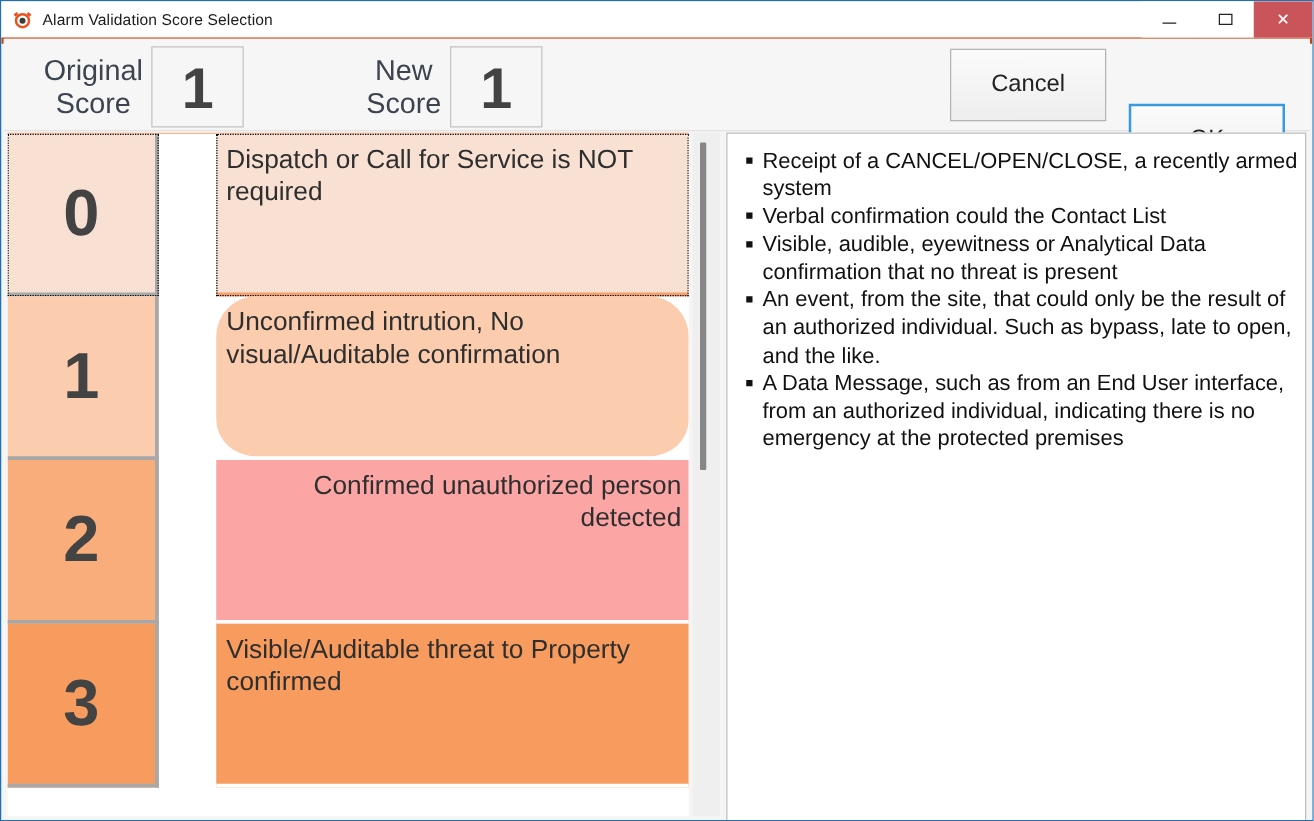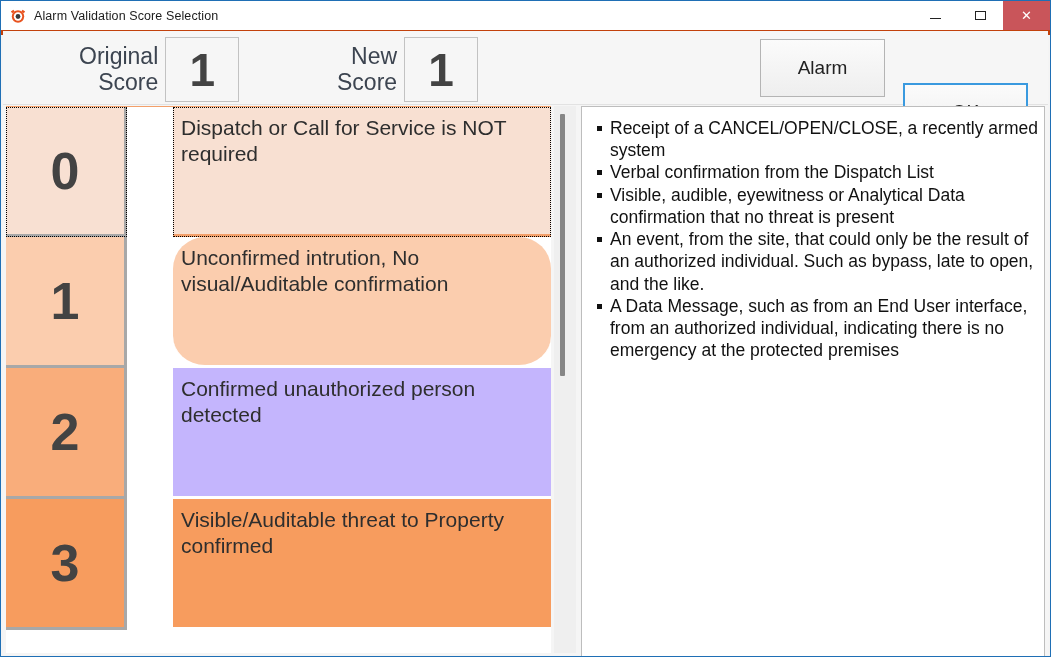--- a/index.html
+++ b/index.html
@@ -98,24 +98,23 @@
     display: flex;
     align-items: center;
     top: 6px;
   }
   .score-group.original { left: 32px; }
   .score-group.new { left: 290px; }
   .score-label {
     font-size: 23px;
     color: #3c4450;
     line-height: 1.12;
-    text-align: right;
+    text-align: center;
     margin-right: 7px;
     white-space: pre-line;
-    margin-left: 44px;
   }
   .score-box {
     width: 74px;
     height: 65px;
     border: 1px solid #c2c2c2;
     background: #f6f6f6;
     box-sizing: border-box;
     display: flex;
     align-items: center;
     justify-content: center;
@@ -300,53 +299,53 @@
       </div>
 
       <div class="score-group new">
         <div class="score-label">New
 Score</div>
         <div class="score-box">
           <span class="score-value">1</span>
         </div>
       </div>
 
-      <div class="btn cancel">Alarm</div>
+      <div class="btn cancel">Cancel</div>
       <div class="btn ok">OK</div>
     </div>
 
     <div class="body-area">
 
       <div class="score-list" id="score-list">
           <div class="score-row selected">
             <div class="num-cell" style="background: rgb(248, 224, 210);">0</div>
             <div class="desc-cell" style="background: rgb(248, 224, 210);">Dispatch or Call for Service is NOT required</div>
           </div>
           <div class="score-row">
             <div class="num-cell" style="background: rgb(251, 205, 174);">1</div>
             <div class="desc-cell" style="background: rgb(251, 205, 174); border-radius: 32px;">Unconfirmed intrution, No visual/Auditable confirmation</div>
           </div>
           <div class="score-row">
             <div class="num-cell" style="background: rgb(249, 173, 123);">2</div>
-            <div class="desc-cell" style="background: #c4b5fd;">Confirmed unauthorized person detected</div>
+            <div class="desc-cell" style="background: #fca5a5; text-align: right;">Confirmed unauthorized person detected</div>
           </div>
           <div class="score-row">
             <div class="num-cell" style="background: rgb(247, 156, 94);">3</div>
             <div class="desc-cell" style="background: rgb(247, 156, 94);">Visible/Auditable threat to Property confirmed</div>
           </div>
         </div>
 
       <div class="list-scroll-track">
         <div class="list-scroll-thumb"></div>
       </div>
 
       <div class="criteria-panel">
         <ul class="criteria-list" id="criteria-list">
             <li>Receipt of a CANCEL/OPEN/CLOSE, a recently armed system</li>
-            <li>Verbal confirmation from the Dispatch List</li>
+            <li>Verbal confirmation could the Contact List</li>
             <li>Visible, audible, eyewitness or Analytical Data confirmation that no threat is present</li>
             <li>An event, from the site, that could only be the result of an authorized individual. Such as bypass, late to open, and the like.</li>
             <li>A Data Message, such as from an End User interface, from an authorized individual, indicating there is no emergency at the protected premises</li>
           </ul>
       </div>
 
     </div>
   </div>
 </div>
 

